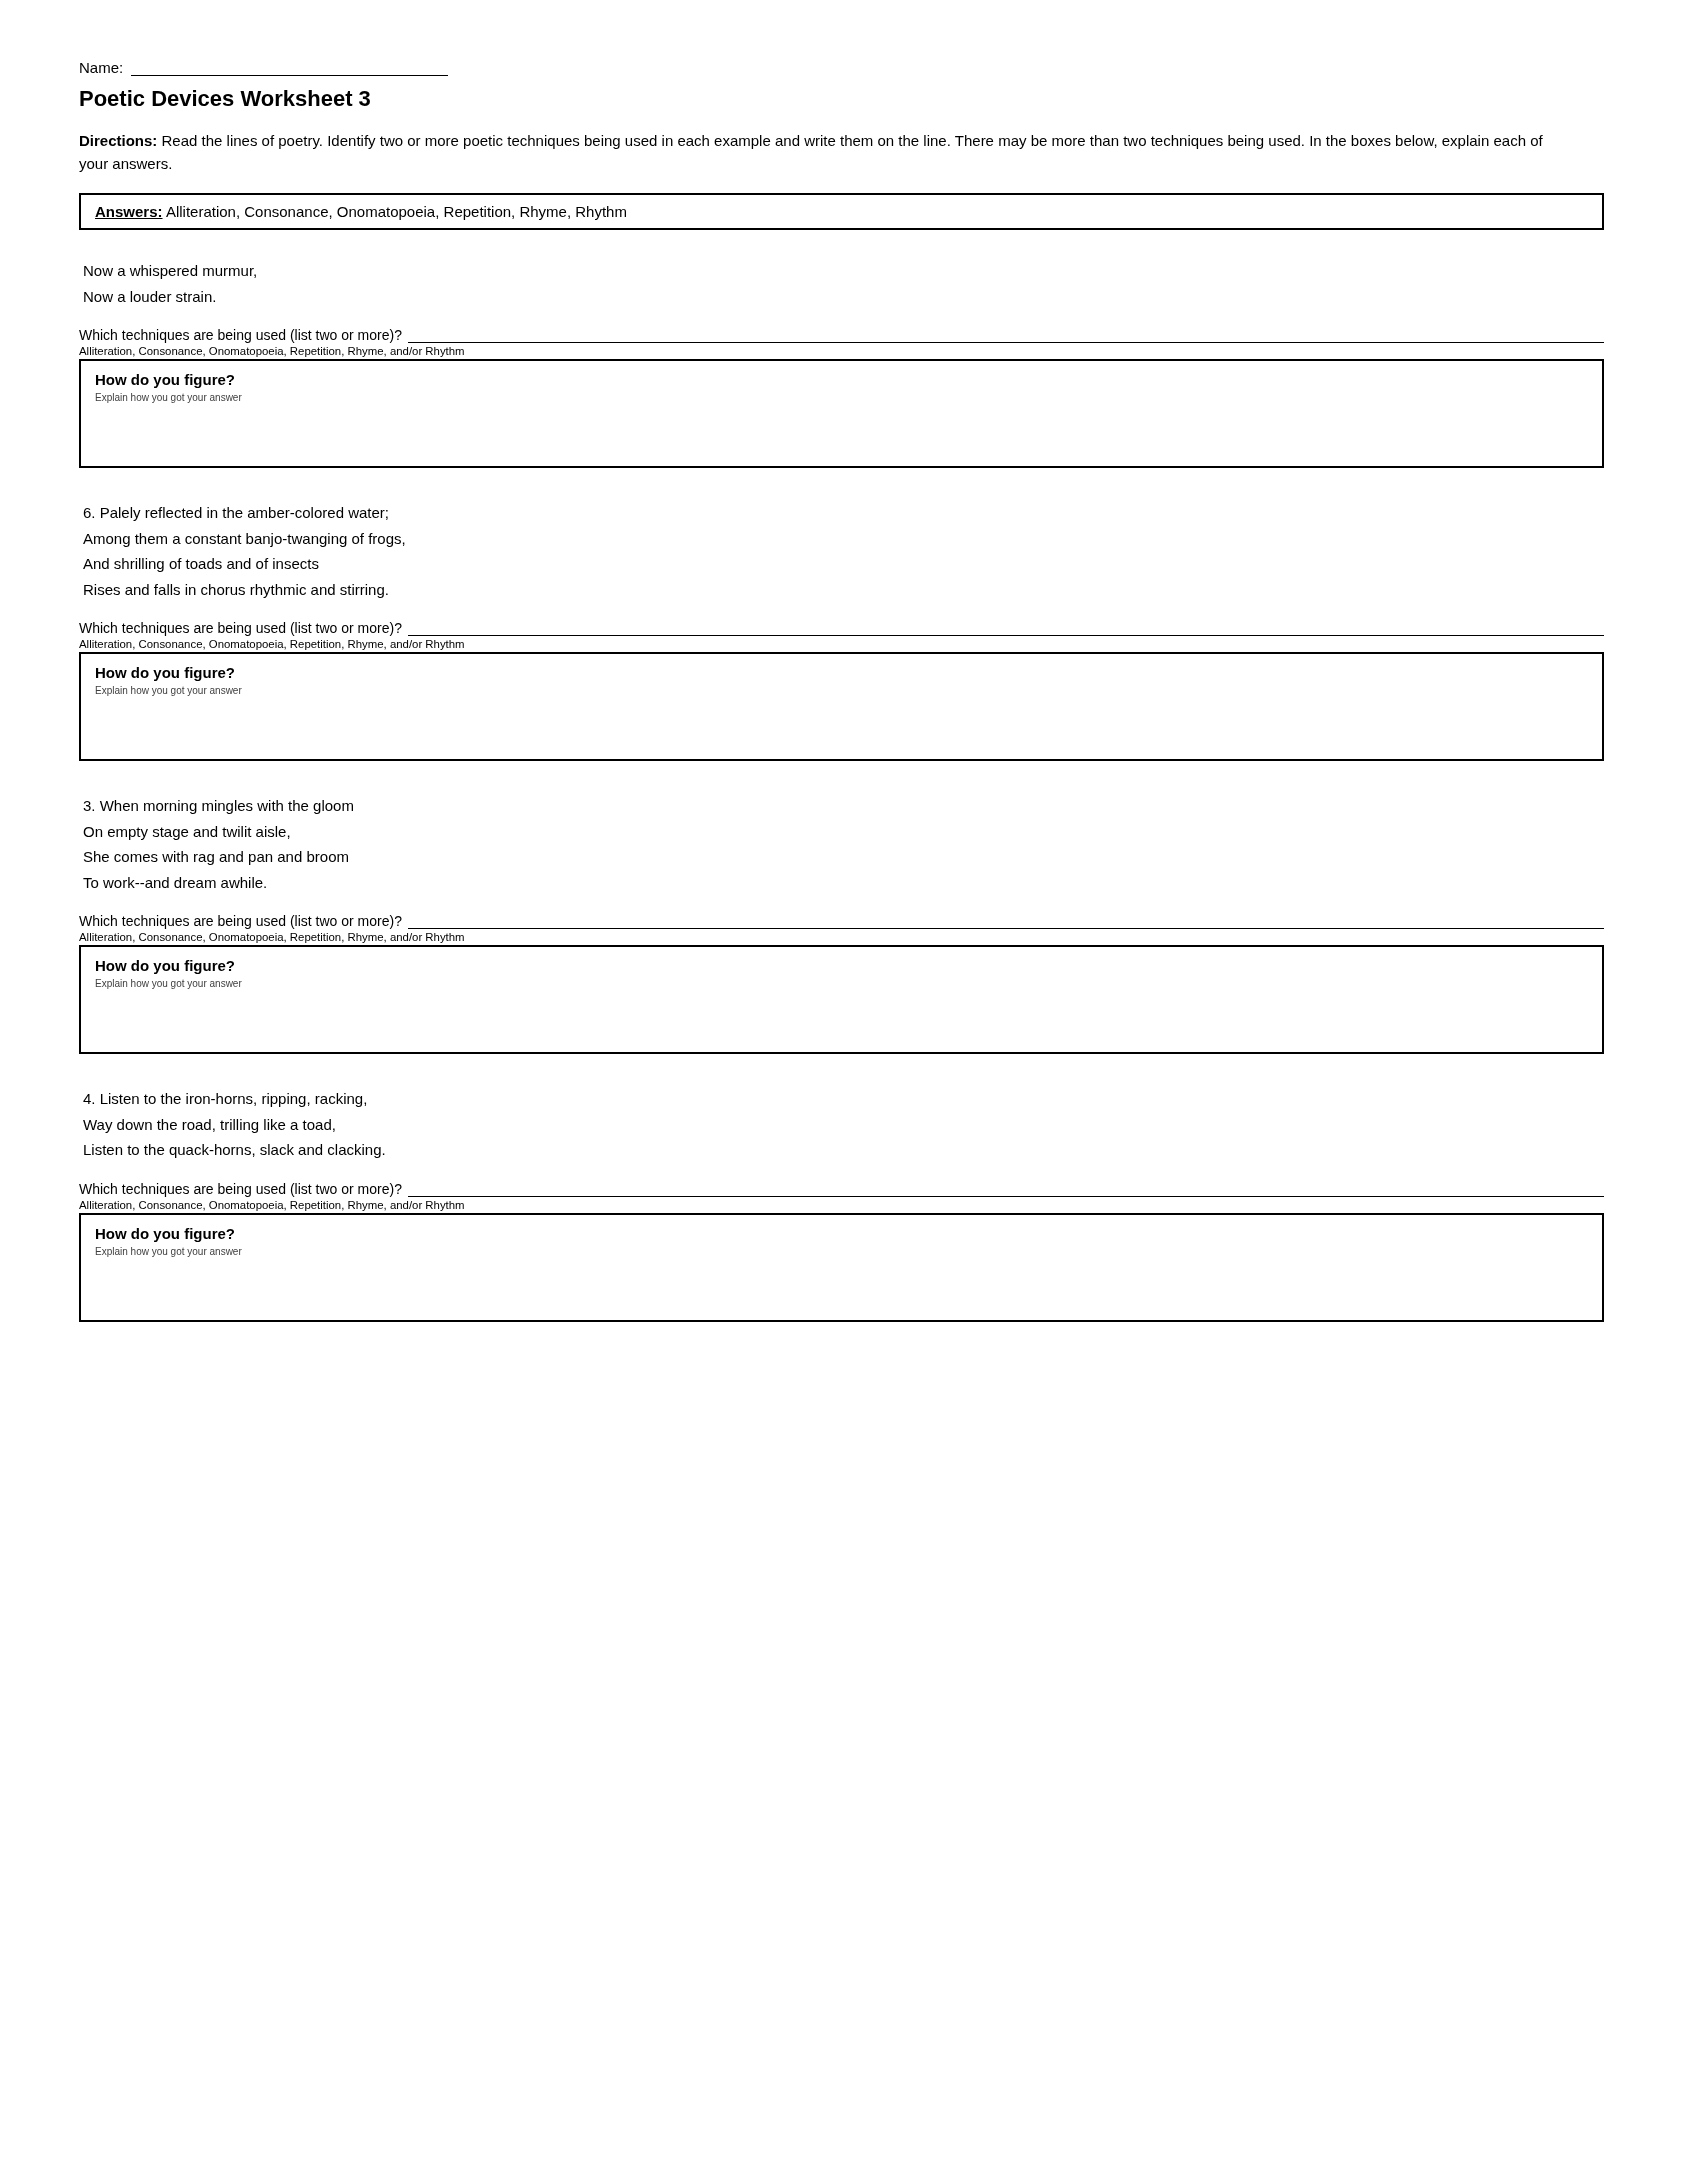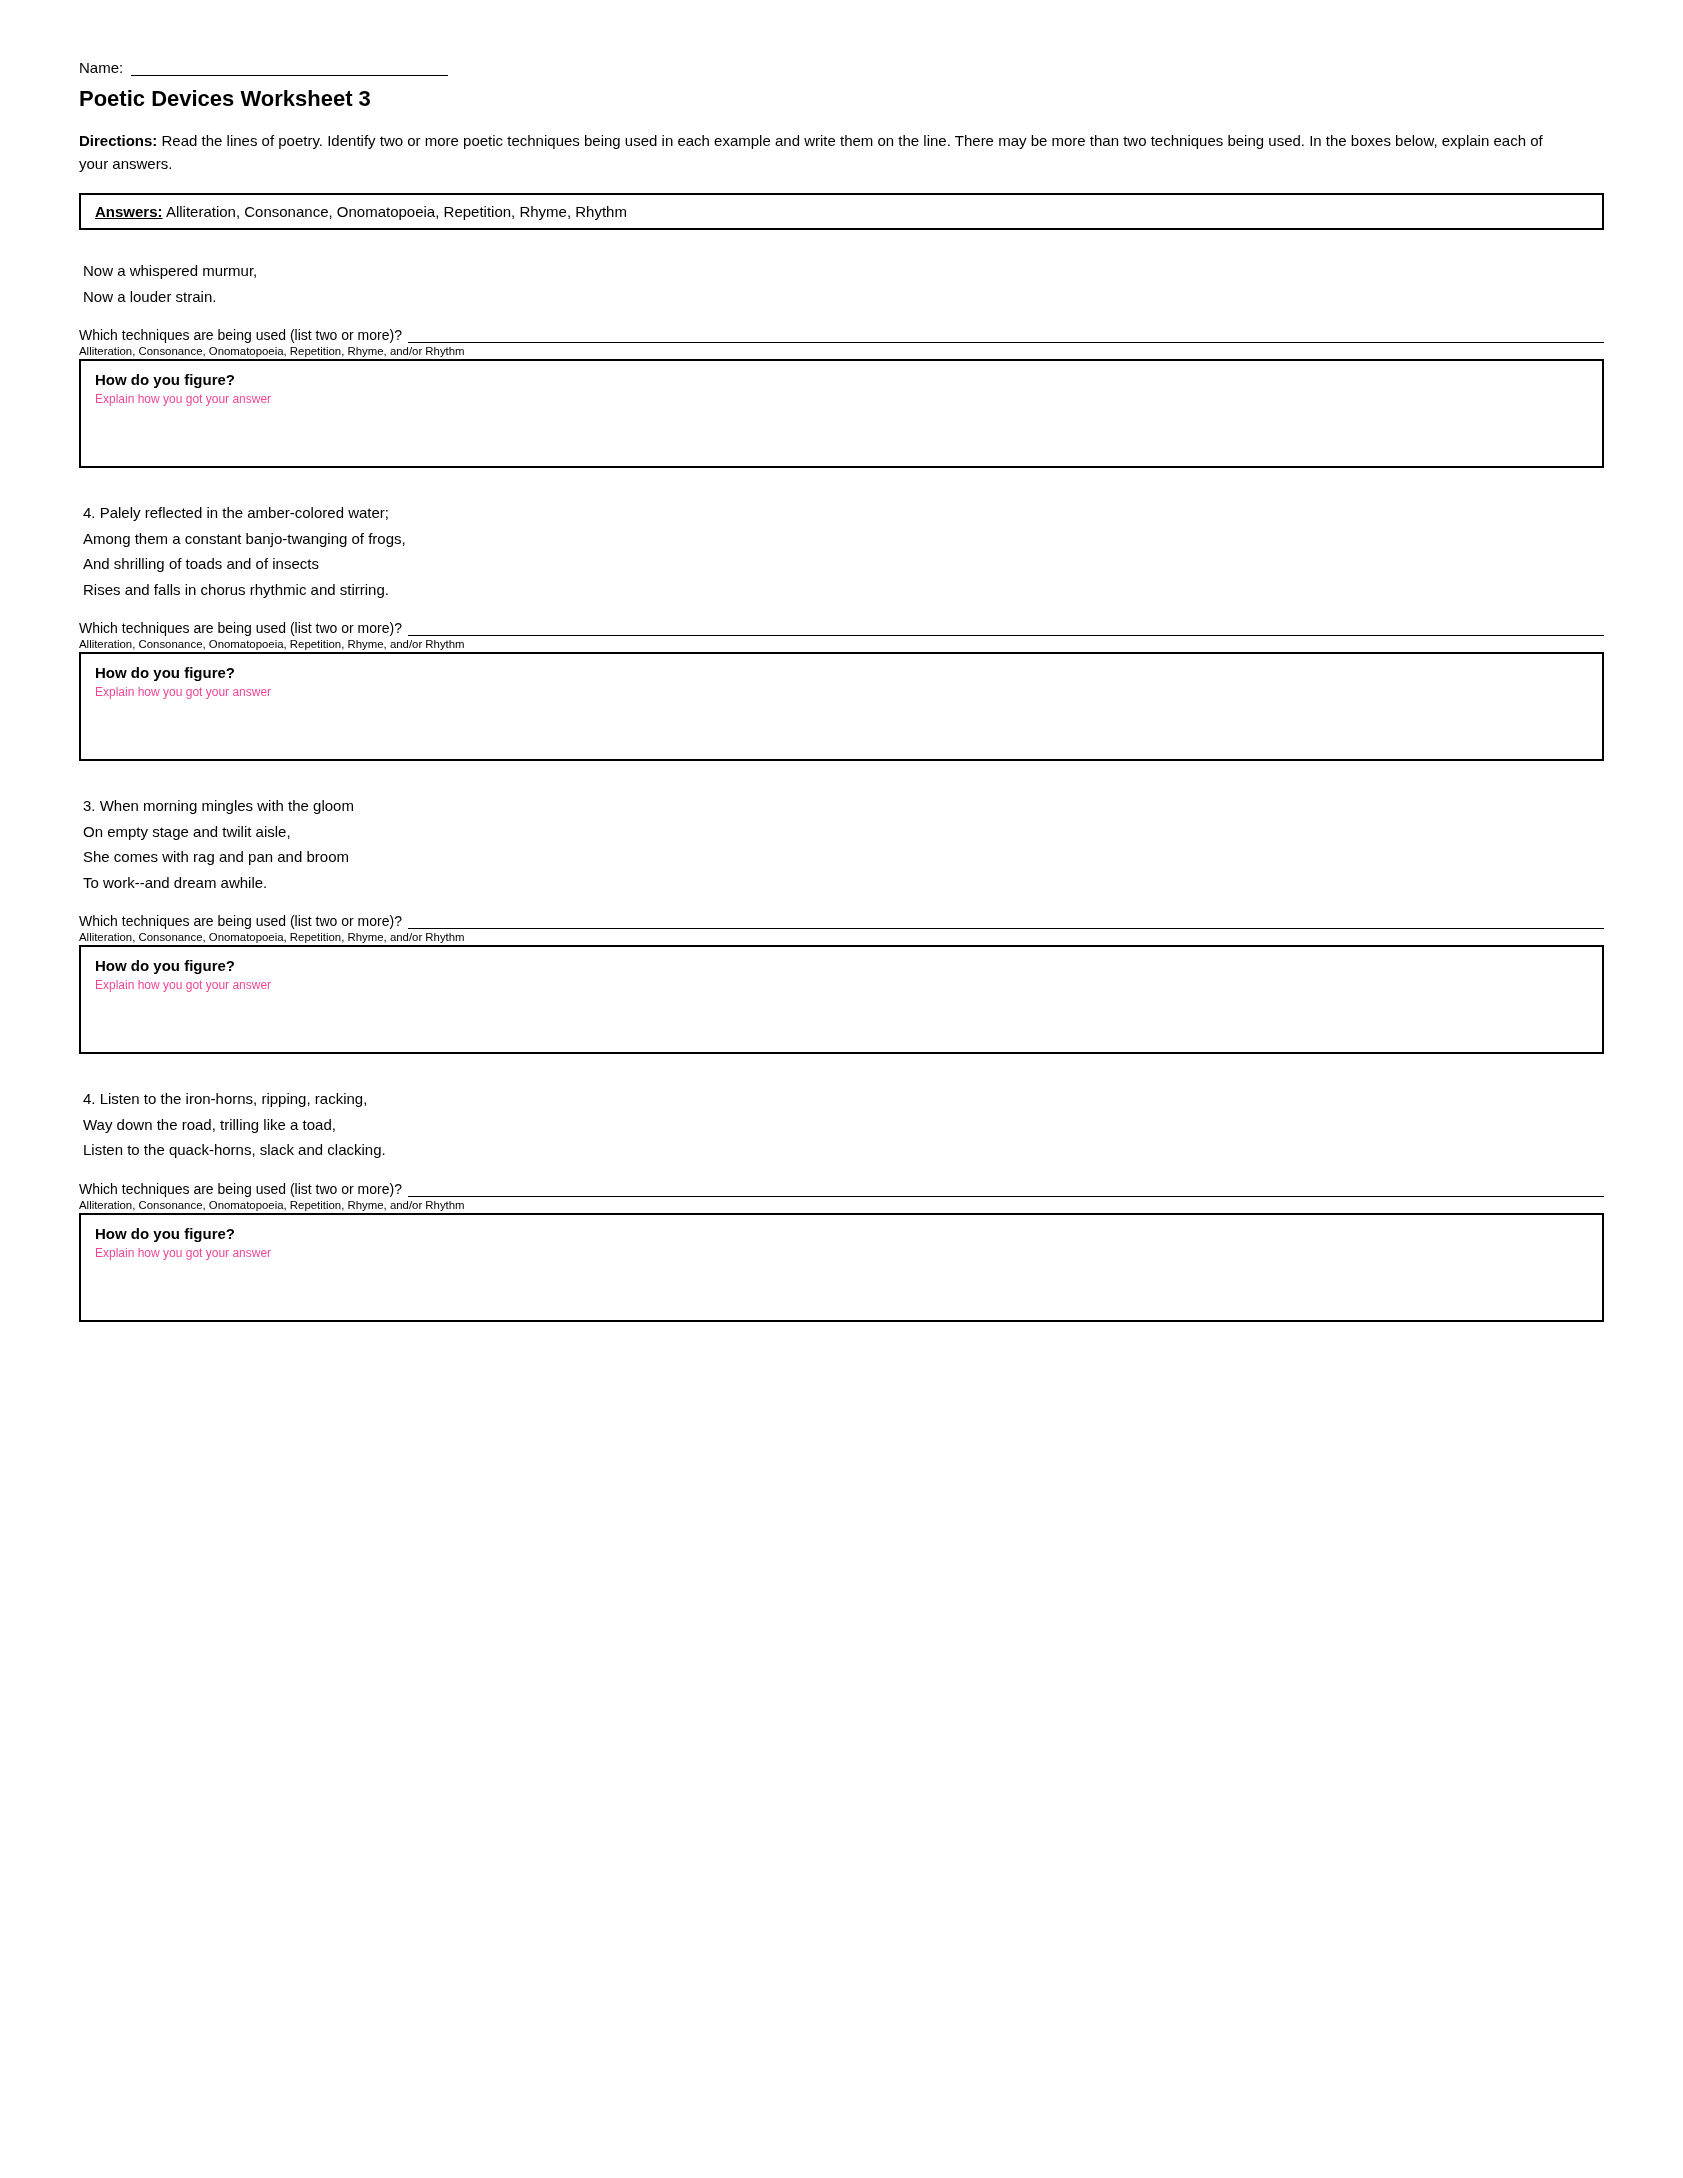--- a/index.html
+++ b/index.html
@@ -93,22 +93,22 @@
       min-height: 109px;
       max-width: 1535px;
       margin-bottom: 32px;
     }
     .explanation-title {
       font-size: 15px;
       font-weight: bold;
       margin-bottom: 4px;
     }
     .explanation-hint {
-      font-size: 12px;
-      color: #ec4899;
+      font-size: 10px;
+      color: #404040;
     }
   </style>
 </head>
 <body>
 
 <div class="name-line">
   <span class="name-label">Name:</span>
   <span class="name-underline"></span>
 </div>
 
@@ -135,21 +135,21 @@
         <span class="techniques-underline"></span>
       </div>
       <div class="answer-hints">Alliteration, Consonance, Onomatopoeia, Repetition, Rhyme, and/or Rhythm</div>
       <div class="explanation-box">
         <div class="explanation-title">How do you figure?</div>
         <div class="explanation-hint">Explain how you got your answer</div>
       </div>
     </div>
     <div class="poem-section">
       <div class="poem-lines">
-        <p>4. Palely reflected in the amber-colored water;</p>
+        <p>6. Palely reflected in the amber-colored water;</p>
         <p> Among them a constant banjo-twanging of frogs,</p>
         <p> And shrilling of toads and of insects</p>
         <p> Rises and falls in chorus rhythmic and stirring.</p>
       </div>
       <div class="which-techniques">
         <span class="which-techniques-text">Which techniques are being used (list two or more)?</span>
         <span class="techniques-underline"></span>
       </div>
       <div class="answer-hints">Alliteration, Consonance, Onomatopoeia, Repetition, Rhyme, and/or Rhythm</div>
       <div class="explanation-box">

